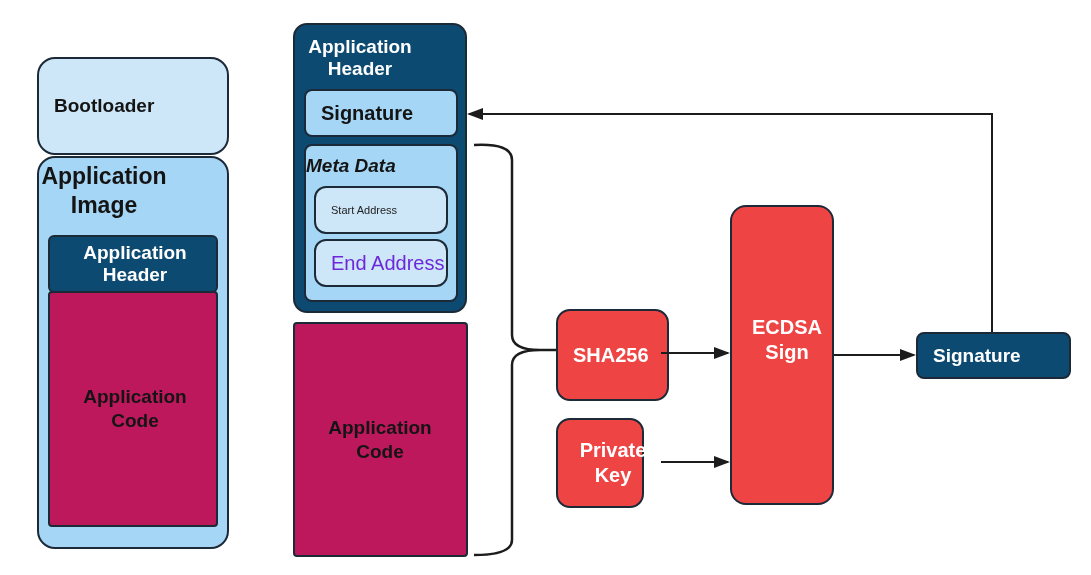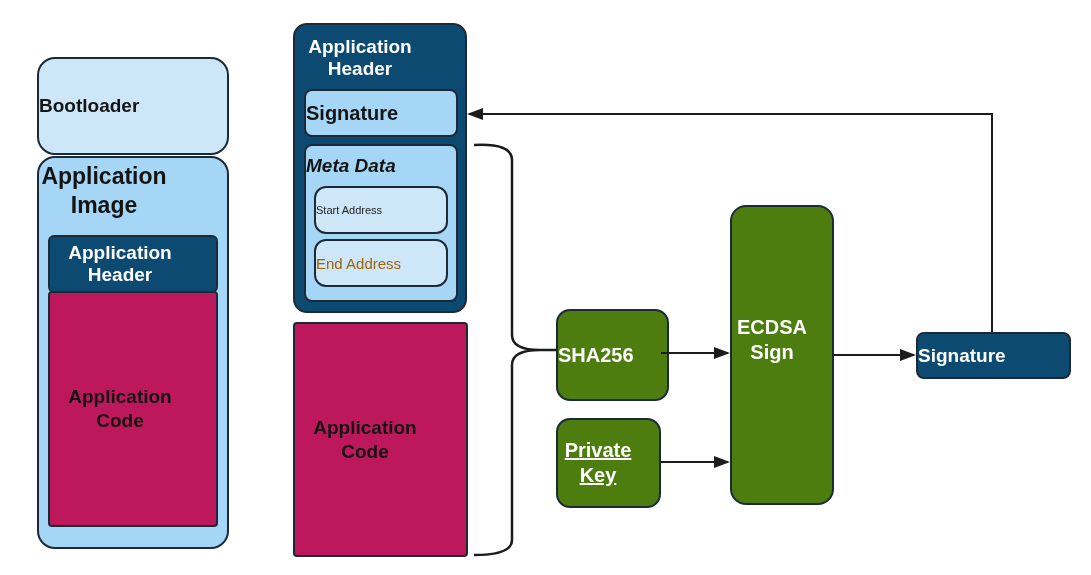--- a/index.html
+++ b/index.html
@@ -5,22 +5,22 @@
   html, body { margin: 0; padding: 0; background: #ffffff; }
   body { width: 1091px; height: 575px; position: relative; overflow: hidden;
          font-family: "Liberation Sans", sans-serif; }
   .box { position: absolute; box-sizing: border-box; border: 2.5px solid #1c2a38;
          display: flex; flex-direction: column; align-items: flex-start; }
   .lbl { font-weight: bold; text-align: center; line-height: 1.25; }
   .dark { background: #0d4a72; color: #ffffff; }
   .light { background: #cde6f8; color: #141414; }
   .mid { background: #a6d6f6; color: #141414; }
   .grey { background: #be185d; color: #141414; }
-  .blue { background: #4d7c0f; color: #ffffff; }
-  .center { justify-content: center; }
+  .blue { background: #ef4444; color: #ffffff; }
+  .center { justify-content: center; padding-left: 15px; }
   svg.wires { position: absolute; left: 0; top: 0; }
 </style>
 </head>
 <body>
 
 <div class="box light center" style="left:37px;top:57px;width:192px;height:98px;border-radius:18px;">
   <span class="lbl" style="font-size:19px;">Bootloader</span>
 </div>
 
 <div class="box mid" style="left:37px;top:156px;width:192px;height:393px;border-radius:18px;">
@@ -37,34 +37,34 @@
   <span class="lbl" style="font-size:19px;width:130px;margin-top:11px;line-height:1.15;">Application Header</span>
   <div class="box mid center" style="position:absolute;left:9px;top:64px;width:154px;height:48px;border-radius:8px;">
     <span class="lbl" style="font-size:20px;">Signature</span>
   </div>
   <div class="box mid" style="position:absolute;left:9px;top:119px;width:154px;height:158px;border-radius:8px;">
     <span class="lbl" style="font-size:19px;margin-top:8px;font-style:italic;">Meta Data</span>
     <div class="box light center" style="position:absolute;left:8px;top:40px;width:134px;height:48px;border-radius:12px;">
       <span style="font-size:11px;color:#222;">Start Address</span>
     </div>
     <div class="box light center" style="position:absolute;left:8px;top:93px;width:134px;height:48px;border-radius:12px;">
-      <span style="font-size:15px;color:#a16207;">End Address</span>
+      <span style="font-size:20px;color:#6d28d9;">End Address</span>
     </div>
   </div>
 </div>
 
 <div class="box grey center" style="left:293px;top:322px;width:175px;height:235px;border-radius:4px;">
   <span class="lbl" style="font-size:19px;width:140px;">Application Code</span>
 </div>
 
 <div class="box blue center" style="left:556px;top:309px;width:113px;height:92px;border-radius:14px;">
   <span class="lbl" style="font-size:20px;">SHA256</span>
 </div>
 
-<div class="box blue center" style="left:556px;top:418px;width:105px;height:90px;border-radius:14px;text-decoration:underline;">
+<div class="box blue center" style="left:556px;top:418px;width:88px;height:90px;border-radius:14px;">
   <span class="lbl" style="font-size:20px;width:80px;">Private Key</span>
 </div>
 
 <div class="box blue center" style="left:730px;top:205px;width:104px;height:300px;border-radius:16px;">
   <span class="lbl" style="font-size:20px;width:80px;margin-top:-30px;">ECDSA Sign</span>
 </div>
 
 <div class="box dark center" style="left:916px;top:332px;width:155px;height:47px;border-radius:8px;">
   <span class="lbl" style="font-size:19px;">Signature</span>
 </div>

